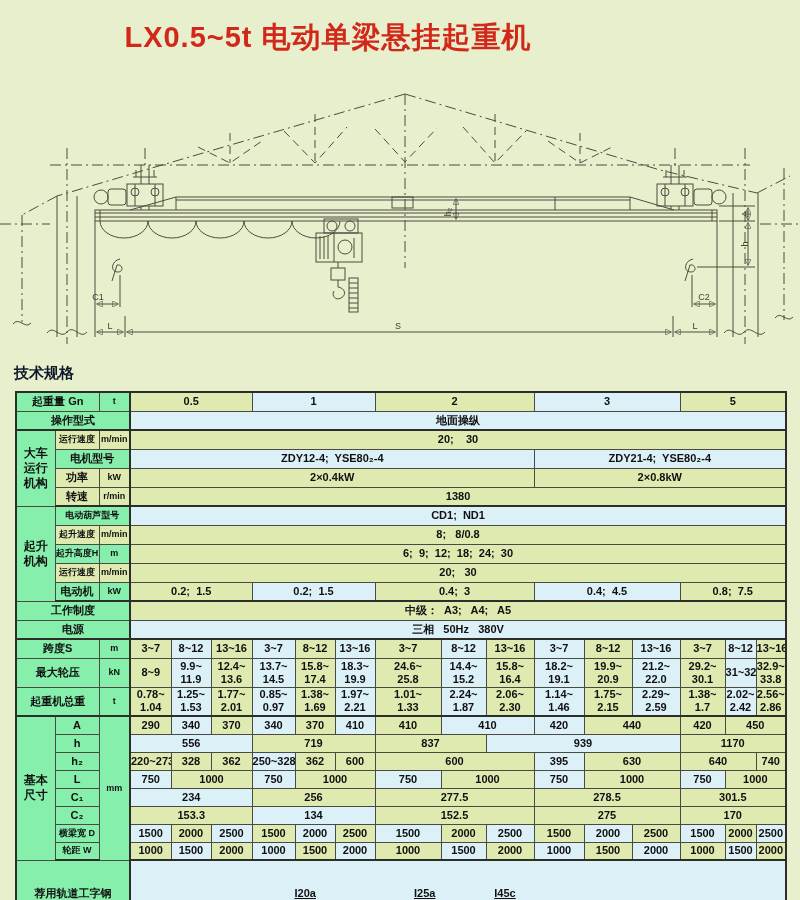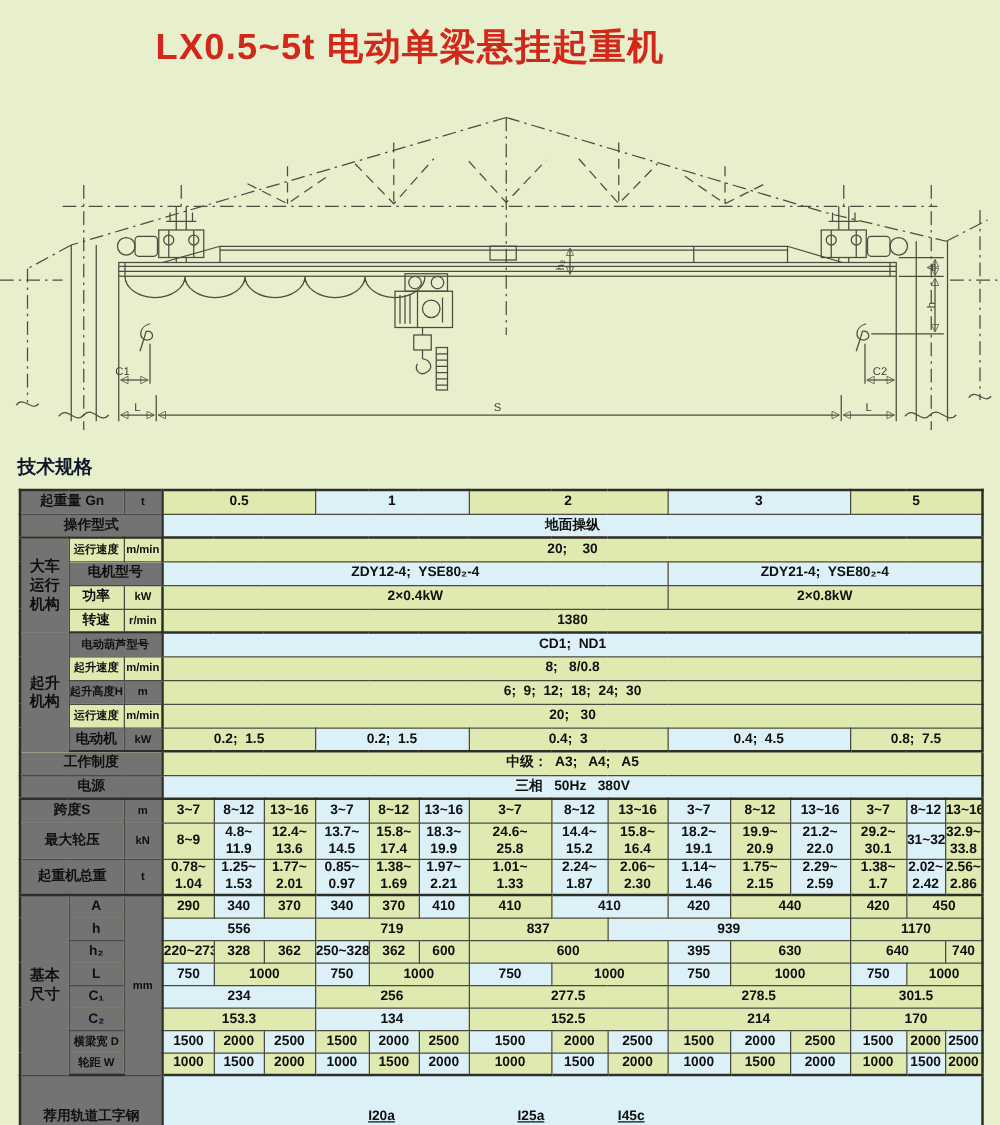--- a/index.html
+++ b/index.html
@@ -15,21 +15,21 @@
   #secheading{position:absolute;top:364px;left:14px;font-size:15px;font-weight:bold;color:#0f172a;}
   #spec{position:absolute;top:391px;left:15px;width:770px;border-collapse:collapse;table-layout:fixed;
         border:2px solid #2e2e28;}
   #spec td{border:1px solid #4a4a42;padding:0;text-align:center;vertical-align:middle;
            font-size:11px;font-weight:bold;color:#101010;white-space:pre-wrap;line-height:13px;overflow:hidden;}
   #spec .unit{font-size:9px;}
   #spec .vlab{font-size:12px;line-height:15px;}
   #spec .small{font-size:9px;margin-left:40px;}
   #spec .g{background:#dfeab0;}
   #spec .b{background:#dcf0f8;}
-  #spec .lb{background:#737373;}
+  #spec .lb{background:#86efac;}
   #spec .tr{border-right-width:2px;border-right-color:#2e2e28;}
   #spec tr.sep td{border-bottom-width:2px;border-bottom-color:#2e2e28;}
   #spec tr.h19{height:19px;} #spec tr.h29{height:29px;} #spec tr.h18{height:18px;} #spec tr.h16{height:16px;}
   #railrow{display:flex;}
   #railrow span{display:inline-block;text-decoration:underline;}
   #railrow .s1{margin-left:25%;} #railrow .s2{margin-left:15%;} #railrow .s3{margin-left:9%;}
 </style>
 </head>
 <body>
 
@@ -262,21 +262,21 @@
       <td class="b">13~16</td>
       <td class="g">3~7</td>
       <td class="b">8~12</td>
       <td class="g">13~16</td>
     </tr>
 
     <tr class="h29">
       <td colspan="2" class="lb">最大轮压</td>
       <td class="lb tr unit">kN</td>
       <td class="g">8~9</td>
-      <td class="b">4.8~
+      <td class="b">9.9~
 11.9</td>
       <td class="g">12.4~
 13.6</td>
       <td class="b">13.7~
 14.5</td>
       <td class="g">15.8~
 17.4</td>
       <td class="b">18.3~
 19.9</td>
       <td class="g">24.6~
@@ -392,21 +392,21 @@
       <td colspan="3" class="g">256</td>
       <td colspan="3" class="g">277.5</td>
       <td colspan="3" class="g">278.5</td>
       <td colspan="3" class="g">301.5</td>
     </tr>
     <tr class="h18">
       <td class="lb">C₂</td>
       <td colspan="3" class="g">153.3</td>
       <td colspan="3" class="b">134</td>
       <td colspan="3" class="g">152.5</td>
-      <td colspan="3" class="g">214</td>
+      <td colspan="3" class="g">275</td>
       <td colspan="3" class="g">170</td>
     </tr>
     <tr class="h18">
       <td class="lb small">横梁宽 D</td>
       <td class="b">1500</td>
       <td class="g">2000</td>
       <td class="b">2500</td>
       <td class="g">1500</td>
       <td class="b">2000</td>
       <td class="g">2500</td>

